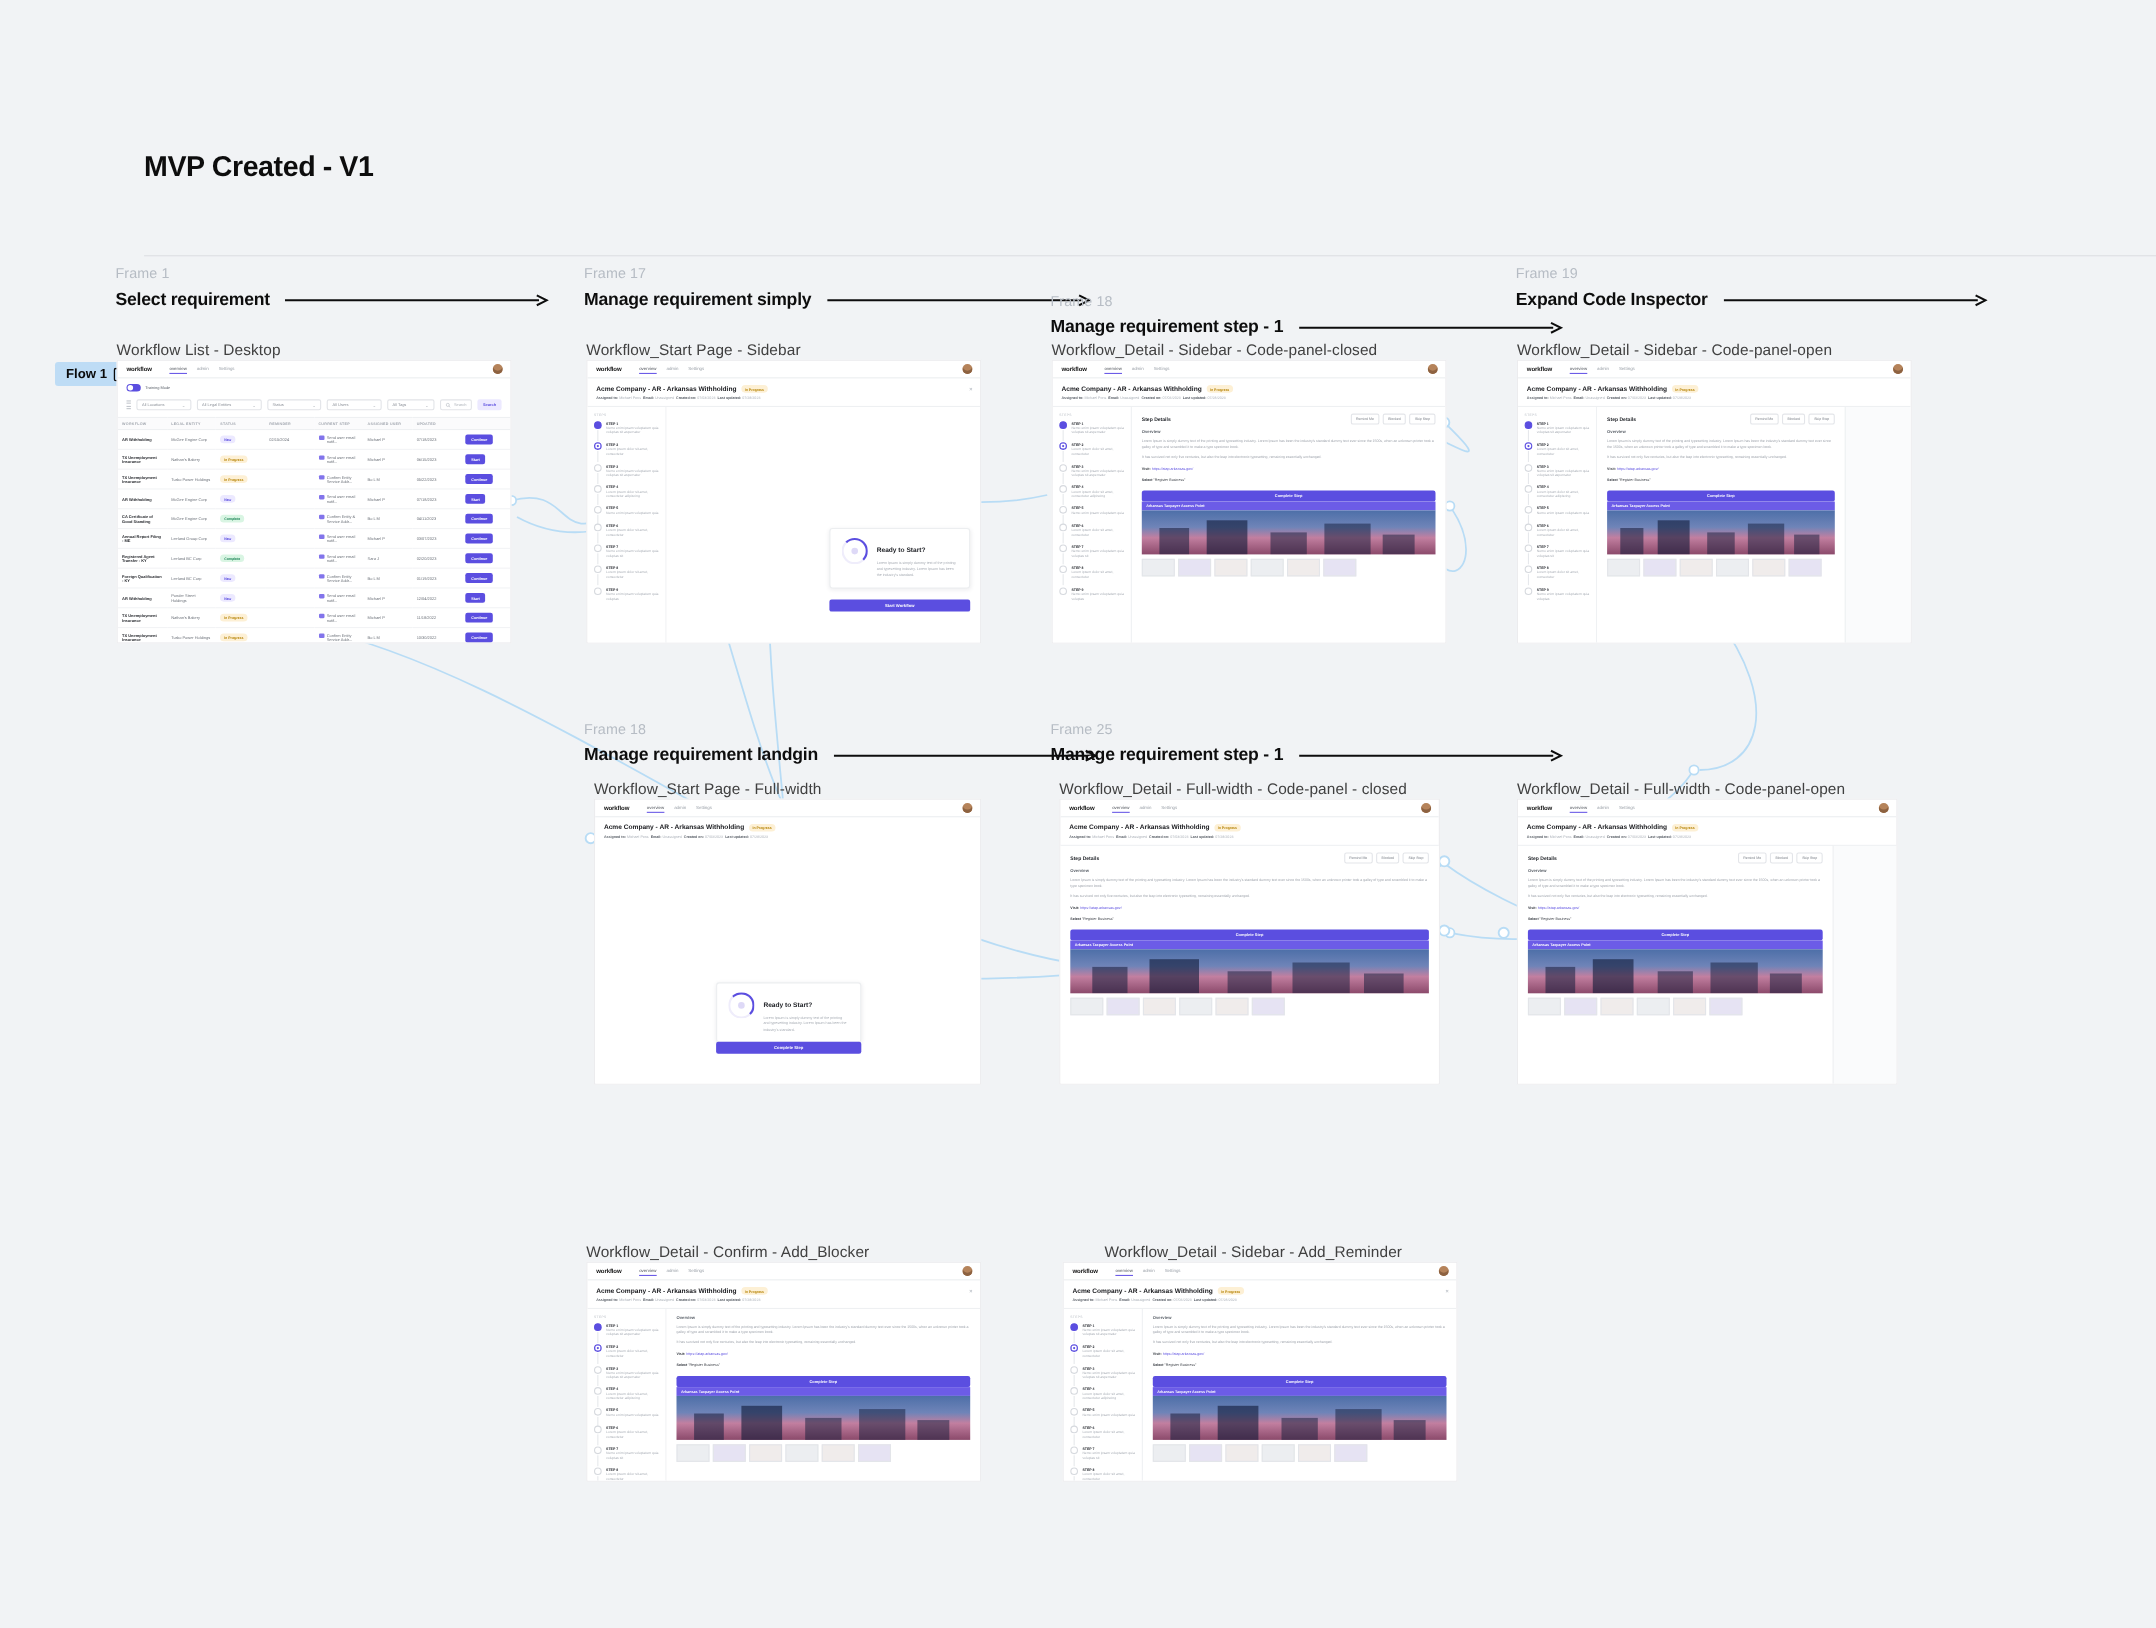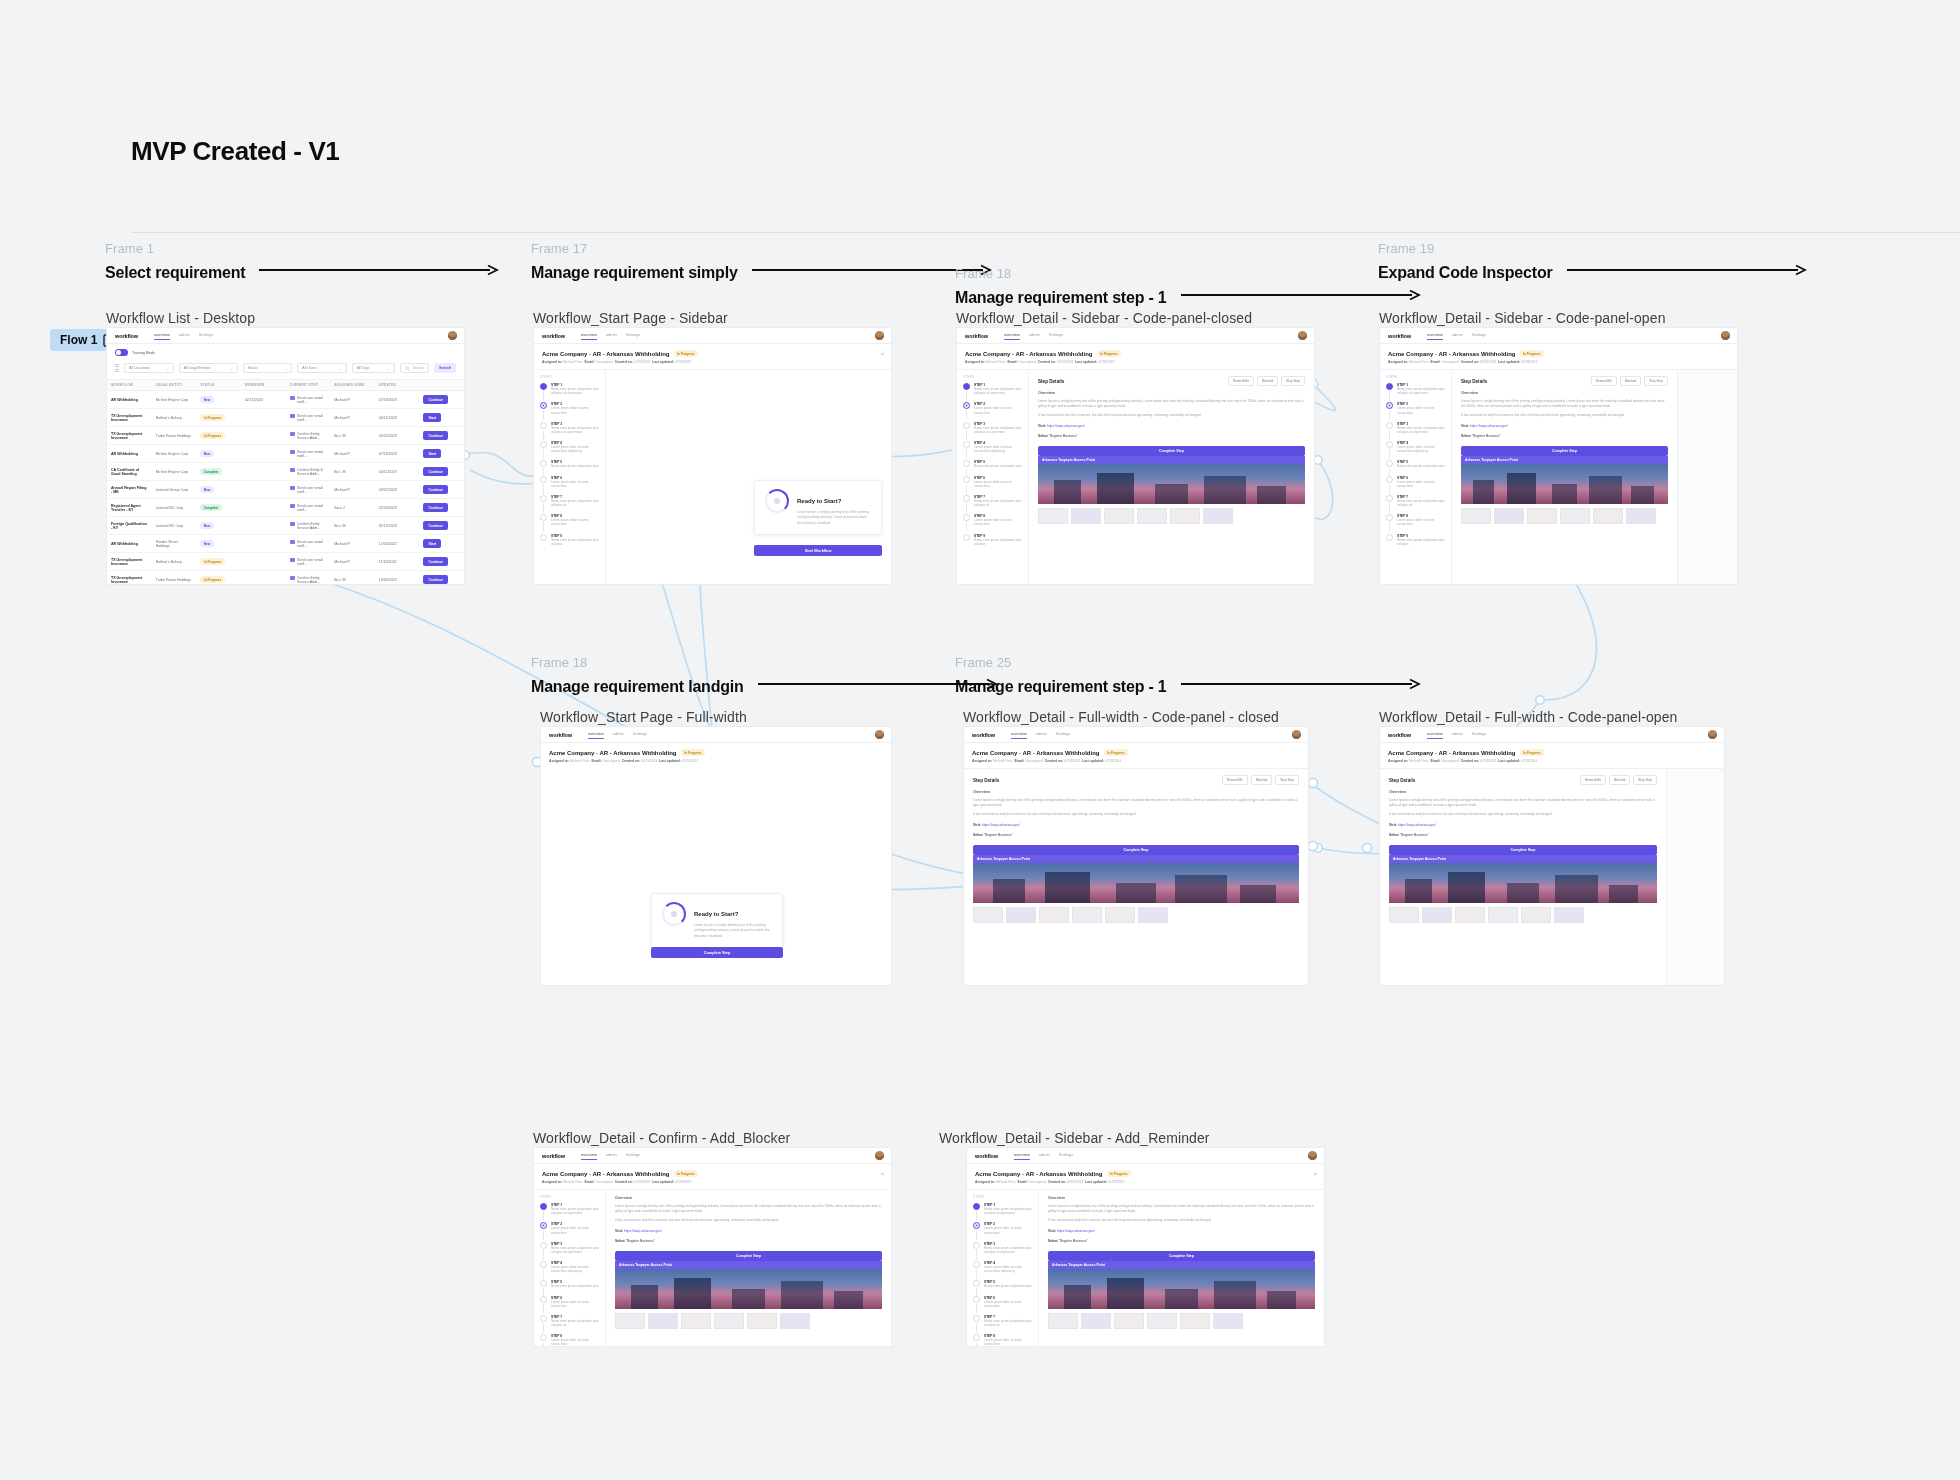--- a/index.html
+++ b/index.html
@@ -21,21 +21,21 @@
     position: absolute; left: 131px; top: 232px; width: 1830px; height: 1px;
     background: #dcdfe3;
   }
 
   
   .flow-head { position: absolute; }
   .flow-frame-no {
     font-size: 13px; color: #b6bcc4; font-weight: 400; letter-spacing: .1px;
     white-space: nowrap;
   }
-  .flow-row { display: flex; gap: 14px; margin-top: 8px; }
+  .flow-row { display: flex; align-items: center; gap: 14px; margin-top: 8px; }
   .flow-name {
     font-size: 16px; font-weight: 700; color: #0d0d0d; white-space: nowrap;
     letter-spacing: -.2px;
   }
   .flow-arrow { display: block; }
 
   
   .frame-caption {
     position: absolute; font-size: 14px; color: #404040; white-space: nowrap;
     letter-spacing: .1px;
@@ -1136,21 +1136,21 @@
                 <span class="thumb t2"></span>
                 <span class="thumb t3"></span>
                 <span class="thumb"></span>
                 <span class="thumb t3"></span>
                 <span class="thumb t2"></span>
               </div>
             </div>
           </div>
         </div>
       </div>
-      <div class="frame-caption" style="left: 939px; top: 1130px;">Workflow_Detail - Sidebar - Add_Reminder</div>
+      <div class="frame-caption" style="left: 1004px; top: 1130px;">Workflow_Detail - Sidebar - Add_Reminder</div>
       <div class="mock" style="left: 966px; top: 1147px; width: 359px; height: 200px;">
         <div class="topbar">
           <span class="logo">workflow</span>
           <span class="navs">
             <span class="nav active">overview</span>
             <span class="nav">admin</span>
             <span class="nav">Settings</span>
           </span>
           <span class="avatar"></span>
         </div>

